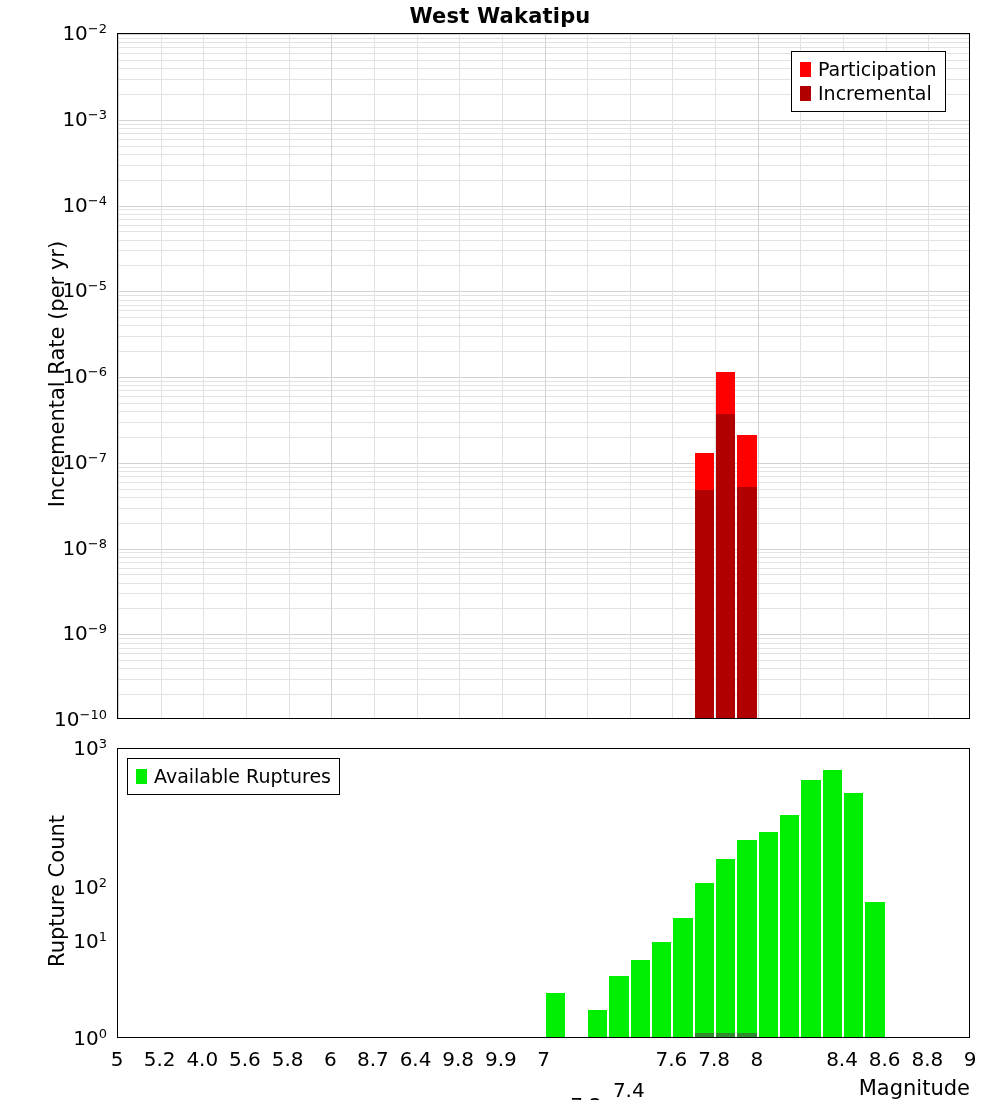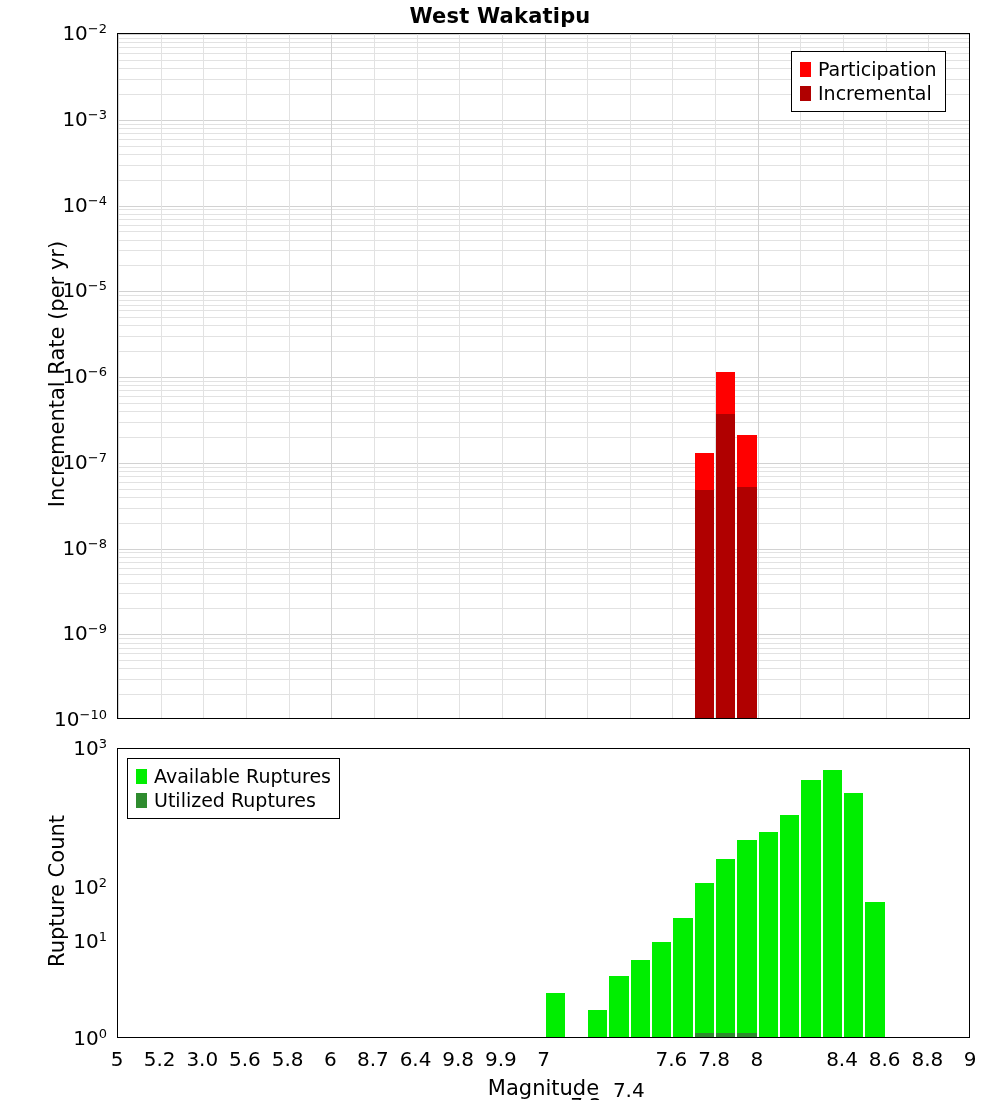--- a/index.html
+++ b/index.html
@@ -420,44 +420,40 @@
         <div class="tick-x" style="left: 767.7px;"></div>
         <div class="tick-x" style="left: 810.35px;"></div>
       </div>
   </div>
 
   <div class="legend" id="legend-bottom" style="left: 127px; top: 758px;">
     <div class="legend-row">
       <span class="legend-swatch" style="background:#00ee00"></span>
       <span class="legend-label">Available Ruptures</span>
     </div>
-    <div class="legend-row">
-      <span class="legend-swatch" style="background:#2e8b2e"></span>
-      <span class="legend-label">Utilized Ruptures</span>
-    </div>
   </div>
 
-  <div class="xtitle" id="xtitle-bottom" style="left: 117px; width: 853px; top: 1076px;">Magnitude</div>
+  <div class="xtitle" id="xtitle-bottom" style="left: 117px; width: 853px; top: 1076px; text-align: right;">Magnitude</div>
 
 <div class="ylab" style="top: 719px; right: 893px;">10<sup>−10</sup></div>
     <div class="ylab" style="top: 633.25px; right: 893px;">10<sup>−9</sup></div>
     <div class="ylab" style="top: 547.5px; right: 893px;">10<sup>−8</sup></div>
     <div class="ylab" style="top: 461.75px; right: 893px;">10<sup>−7</sup></div>
     <div class="ylab" style="top: 376px; right: 893px;">10<sup>−6</sup></div>
     <div class="ylab" style="top: 290.25px; right: 893px;">10<sup>−5</sup></div>
     <div class="ylab" style="top: 204.5px; right: 893px;">10<sup>−4</sup></div>
     <div class="ylab" style="top: 118.75px; right: 893px;">10<sup>−3</sup></div>
     <div class="ylab" style="top: 33px; right: 893px;">10<sup>−2</sup></div>
     <div class="ylab" style="top: 1038px; right: 893px;">10<sup>0</sup></div>
     <div class="ylab" style="top: 941.333px; right: 893px;">10<sup>1</sup></div>
     <div class="ylab" style="top: 887px; right: 893px;">10<sup>2</sup></div>
     <div class="ylab" style="top: 748px; right: 893px;">10<sup>3</sup></div>
     <div class="xlab" style="left: 117px; top: 1047px;">5</div>
     <div class="xlab" style="left: 159.65px; top: 1047px;">5.2</div>
-    <div class="xlab" style="left: 202.3px; top: 1047px;">3.0</div>
+    <div class="xlab" style="left: 202.3px; top: 1047px;">4.0</div>
     <div class="xlab" style="left: 244.95px; top: 1047px; text-align: center;">5.6</div>
     <div class="xlab" style="left: 287.6px; top: 1047px;">5.8</div>
     <div class="xlab" style="left: 330.25px; top: 1047px;">6</div>
     <div class="xlab" style="left: 372.9px; top: 1047px;">8.7</div>
     <div class="xlab" style="left: 415.55px; top: 1047px;">6.4</div>
     <div class="xlab" style="left: 458.2px; top: 1047px;">9.8</div>
     <div class="xlab" style="left: 500.85px; top: 1047px;">9.9</div>
     <div class="xlab" style="left: 543.5px; top: 1047px;">7</div>
     <div class="xlab" style="left: 586.15px; top: 1093px;">7.2</div>
     <div class="xlab" style="left: 628.8px; top: 1078px;">7.4</div>

